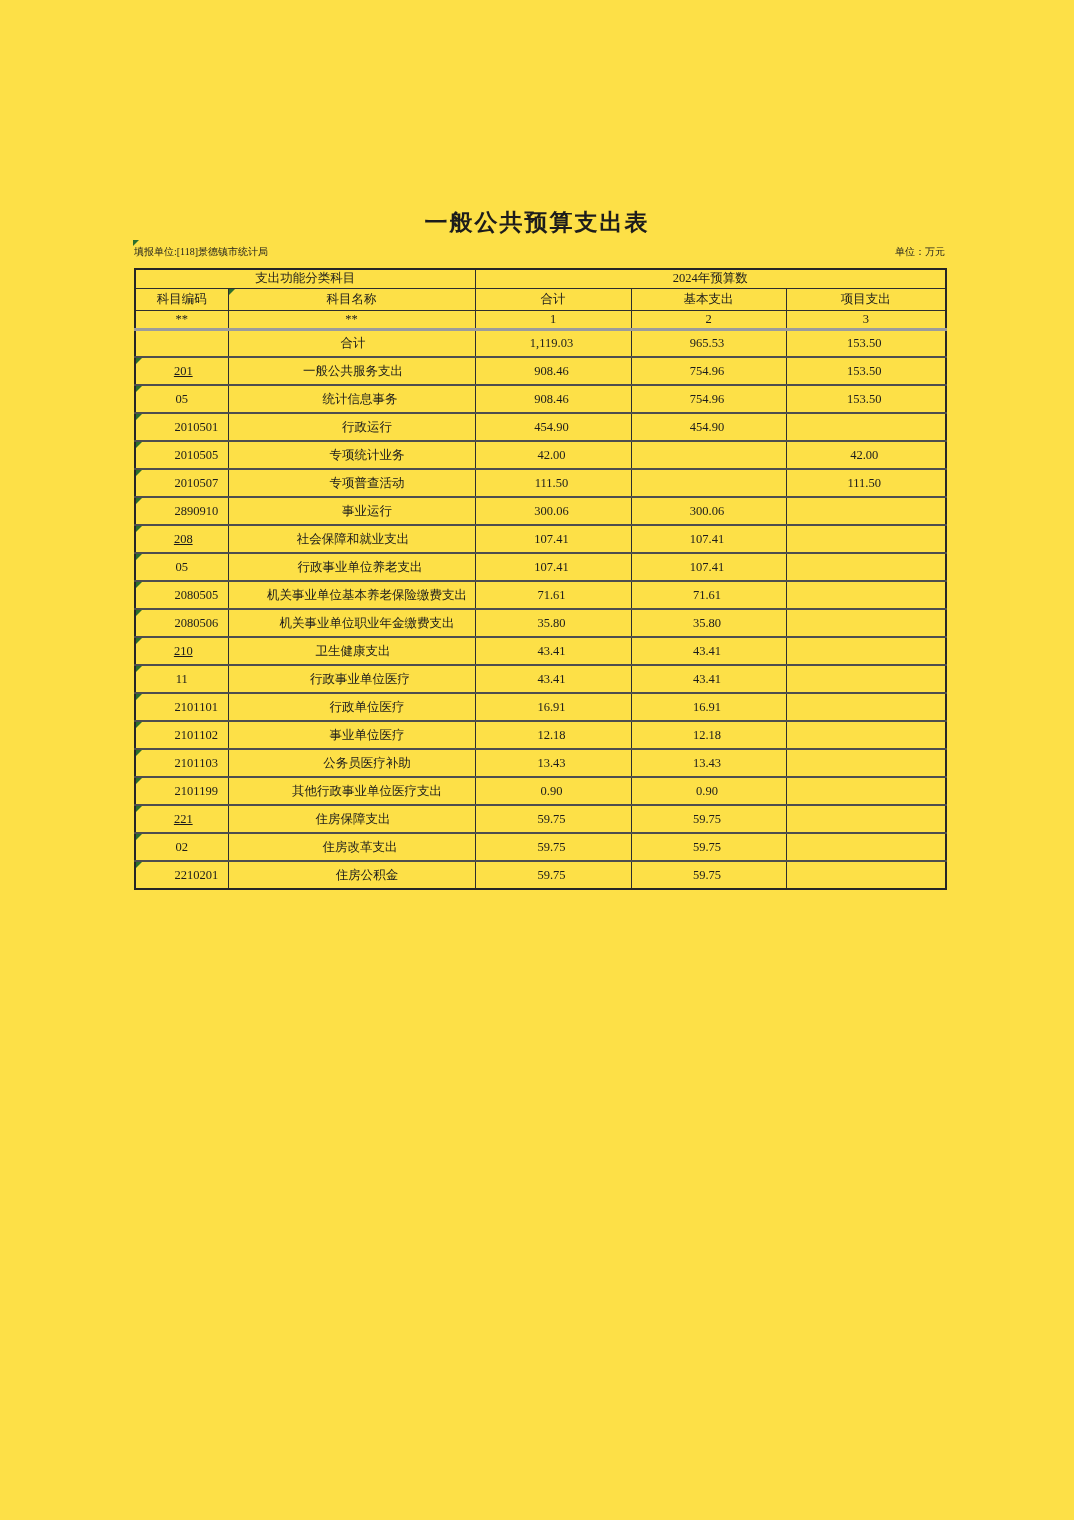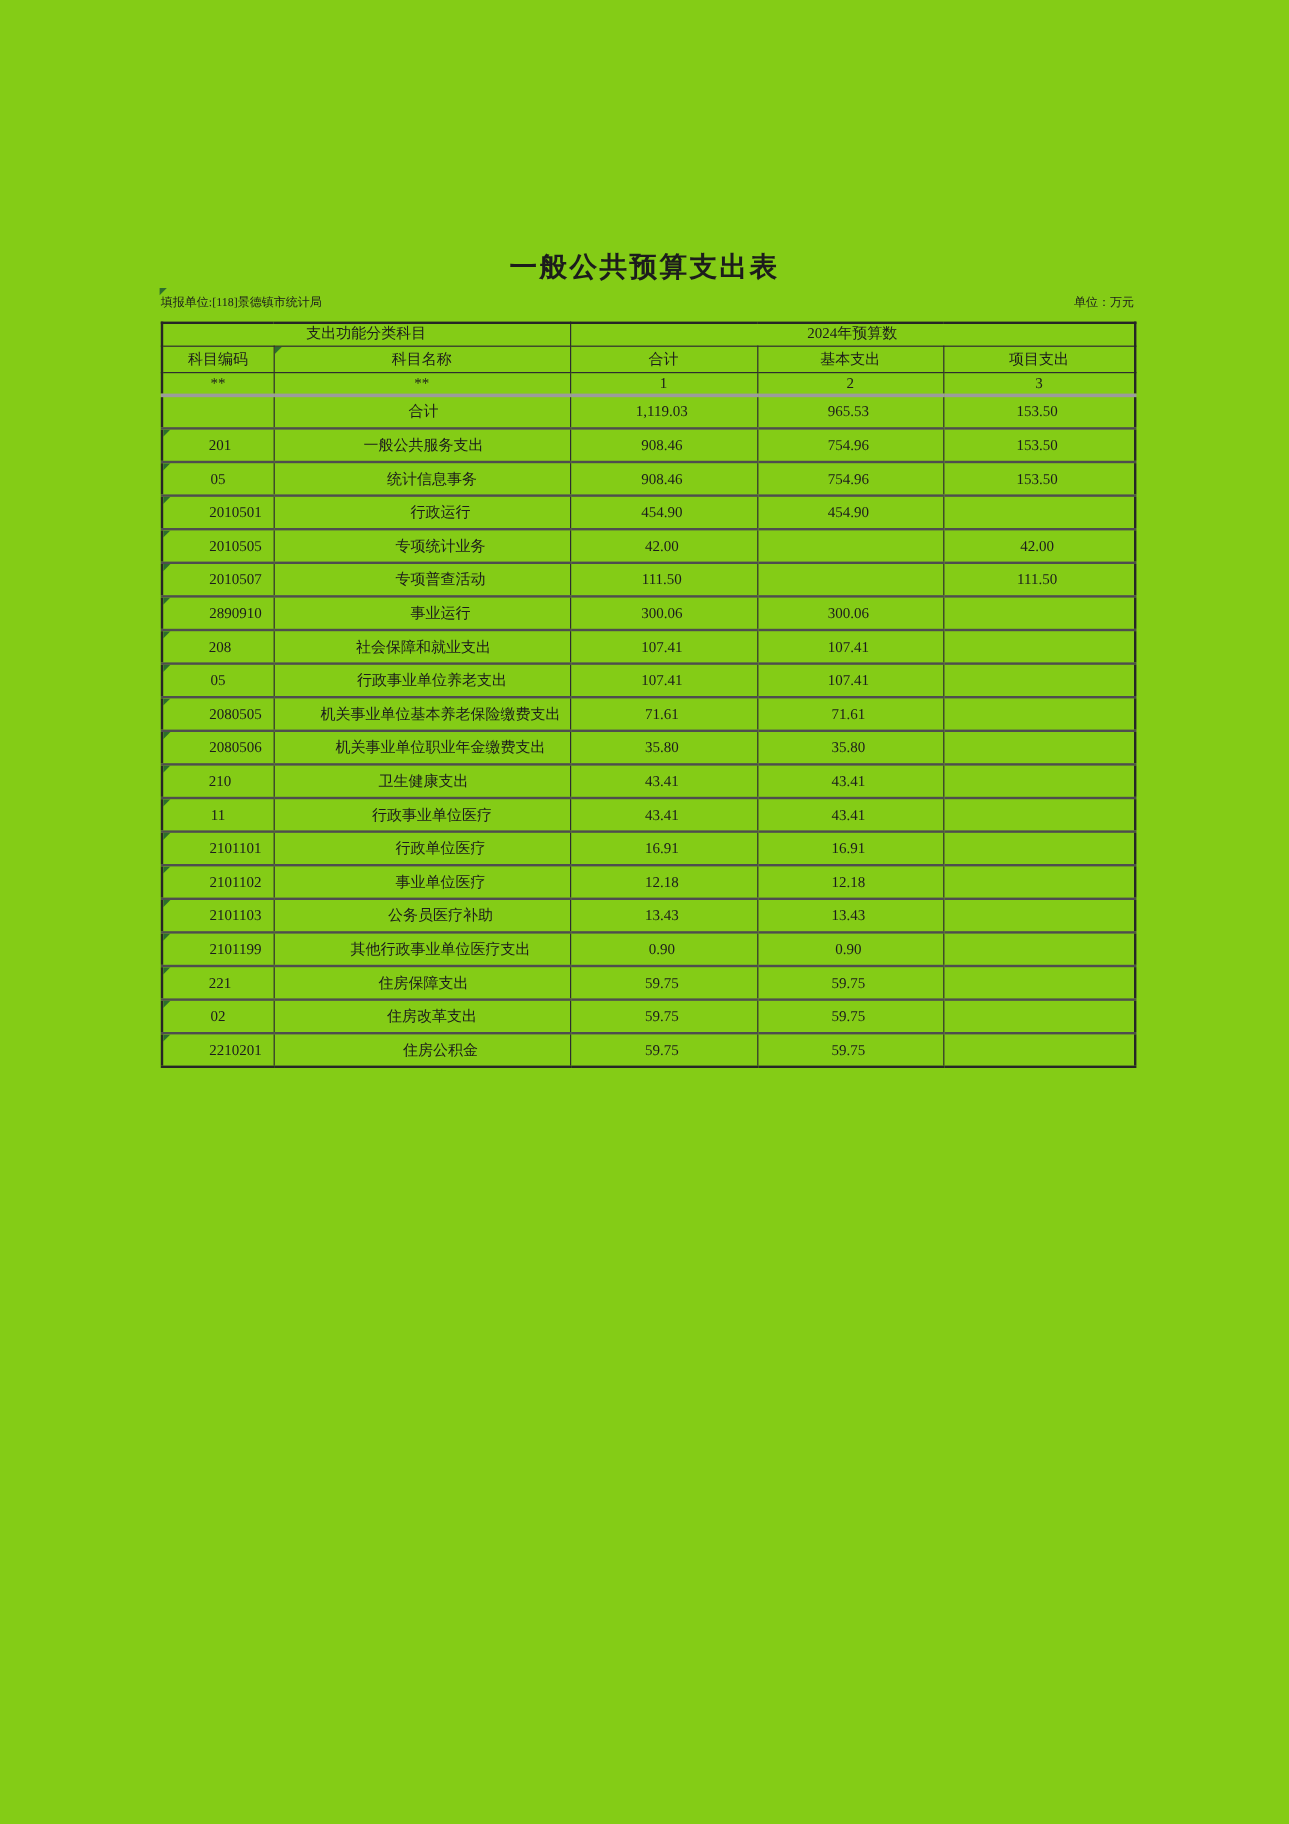--- a/index.html
+++ b/index.html
@@ -1,21 +1,21 @@
 <!DOCTYPE html>
 <html style="--marker-green: #2d6e2d;"><head>
 <meta charset="utf-8">
 <style>
   * { margin: 0; padding: 0; box-sizing: border-box; }
   html, body { background: #e9e9e9; }
   .page {
     position: relative;
     width: 1074px;
     height: 1520px;
-    background: #84cc16;
+    background: #fde047;
     font-family: "Liberation Serif", "DejaVu Serif", serif;
     color: #1c1c1c;
     overflow: hidden;
   }
   .doc-title {
     position: absolute;
     top: 207px;
     left: 0;
     width: 100%;
     text-align: center;
@@ -65,21 +65,21 @@
     white-space: nowrap;
   }
   .budget-table thead tr.group-row th  { height: 19px; margin-left: 37px; }
   .budget-table thead tr.label-row th  { height: 22px; }
   .budget-table thead tr.sub-row td    { height: 19px; border-bottom: 3px solid #9c9c9c; }
   .budget-table tbody td { height: 28px; border-bottom: 2px solid #4e4e4e; }
   .budget-table tbody tr:last-child td { border-bottom: 2px solid #262626; }
   .c-code { text-align: left; }
   .c-name { text-align: left; }
   .num { text-align: right; padding-right: 3px; }
-  .ci-0 { padding-left: 3px; }
+  .ci-0 { padding-left: 3px; text-decoration: underline; }
   .ci-1 { }
   .ci-2 { padding-left: 29px; }
   .ni-0 { padding-left: 3px; }
   .ni-1 { padding-left: 17px; }
   .ni-2 { padding-left: 31px; margin-top: 15px; }
   td .corner-marker, th .corner-marker { top: 0; left: 0; }
 </style>
 </head>
 <body>
 

